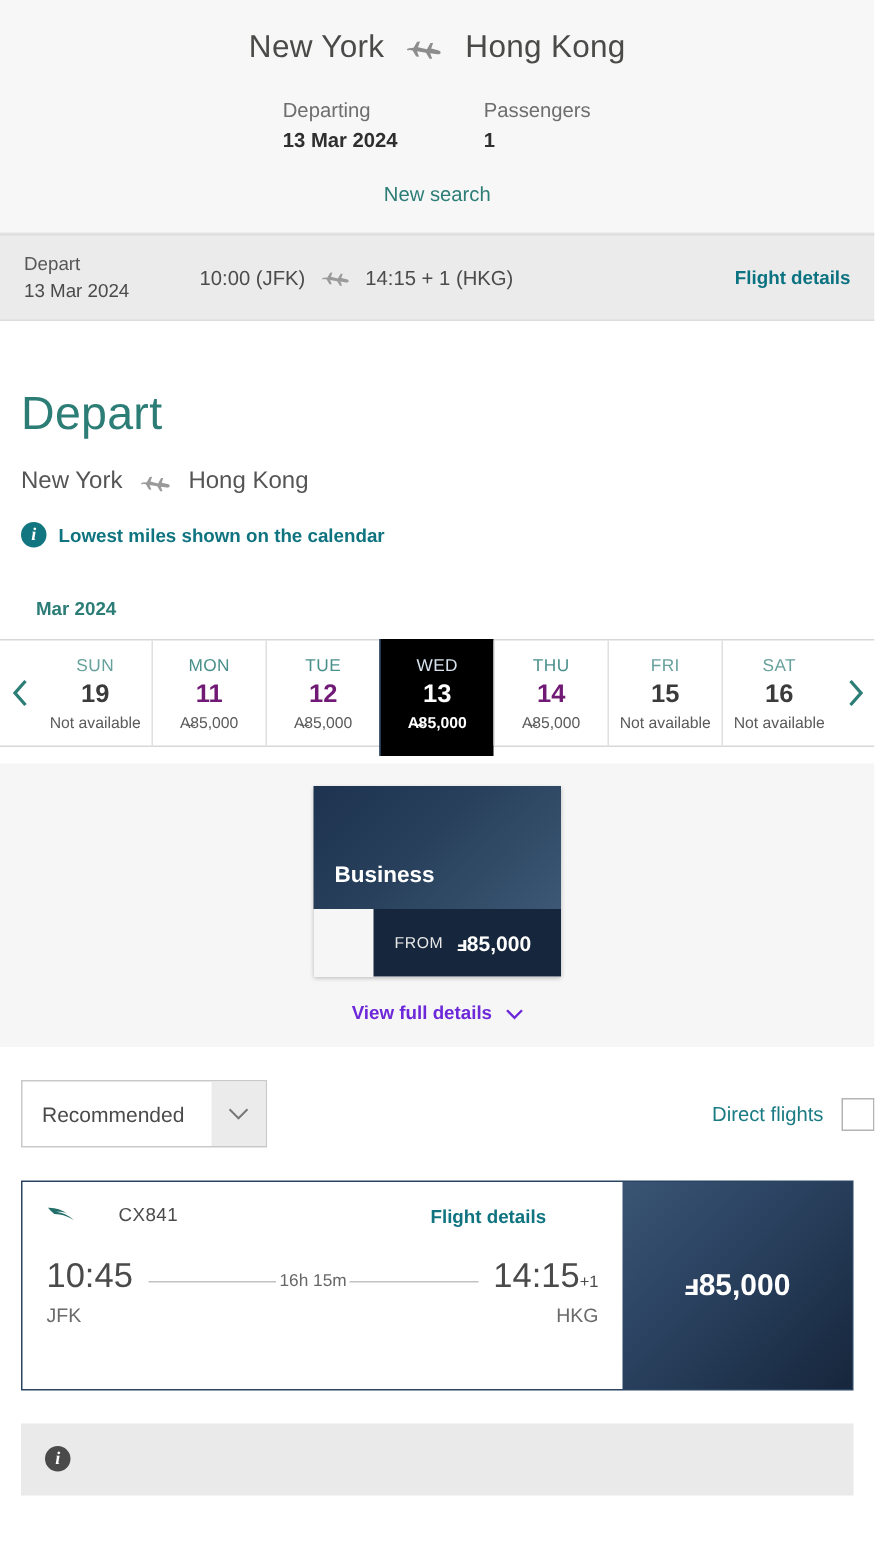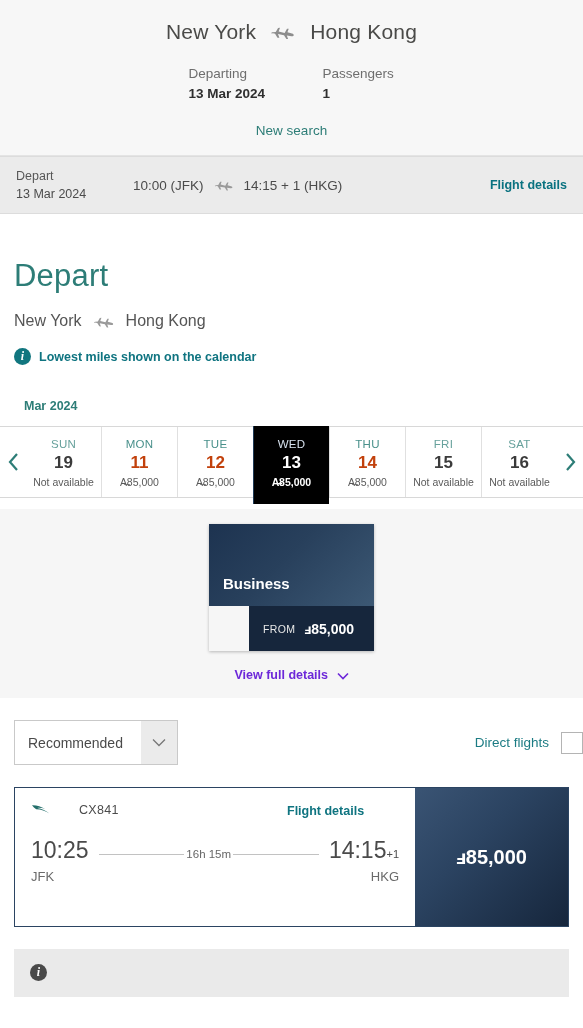--- a/index.html
+++ b/index.html
@@ -119,21 +119,21 @@
   .cal-arrow svg { width: 13px; height: 20px; }
   .cal-days { display: flex; flex: 1 1 auto; }
   .cal-day {
     flex: 1 1 0; text-align: center;
     border-left: 1px solid #e0e0e0;
     display: flex; flex-direction: column; align-items: center; justify-content: center;
     cursor: pointer; padding-top: 2px;
   }
   .cal-day:first-child { border-left: none; }
   .cal-dow { font-size: 11.5px; color: #49908b; letter-spacing: .3px; margin-bottom: 2px; }
-  .cal-num { font-size: 17px; color: #c2410c; font-weight: bold; line-height: 1.25; }
+  .cal-num { font-size: 17px; color: #701a75; font-weight: bold; line-height: 1.25; }
   .cal-price { font-size: 10.5px; color: #5a5a5a; margin-top: 3px; }
   .cal-day.na .cal-num { color: #3b3b3b; }
   .cal-day.na .cal-dow { color: #67a19c; }
   .cal-day.sel {
     background: #000000;
     border-left: 1px solid #1f3a56;
     margin: -1px 0 -7px 0;
     padding-bottom: 6px;
   }
   .cal-day.sel .cal-dow { color: #d7e2ee; }
@@ -415,21 +415,21 @@
         <svg viewBox="0 0 24 15">
             <path fill="#236e6a" d="M1 3.2c4.6-.2 9.2 1.3 13 3.9C11.6 6 9 5.6 6.4 5.9c4.4.6 8.6 2.6 11.9 5.6C14.7 9 10 7.4 5.2 7.3 3.6 6 2.2 4.7 1 3.2z"></path>
           </svg>
       </span>
       <span class="flight-no">CX841</span>
     </div>
     <div class="res-details">Flight details</div>
 
     <div class="res-times">
       <div class="t-block">
-        <div class="t-time">10:25</div>
+        <div class="t-time">10:45</div>
         <div class="t-code">JFK</div>
       </div>
       <div class="t-mid">
         <span class="t-line"></span>
         <span class="t-dur">16h 15m</span>
         <span class="t-line"></span>
       </div>
       <div class="t-block right">
         <div class="t-time"><span>14:15</span><span class="t-sup">+1</span></div>
         <div class="t-code">HKG</div>

